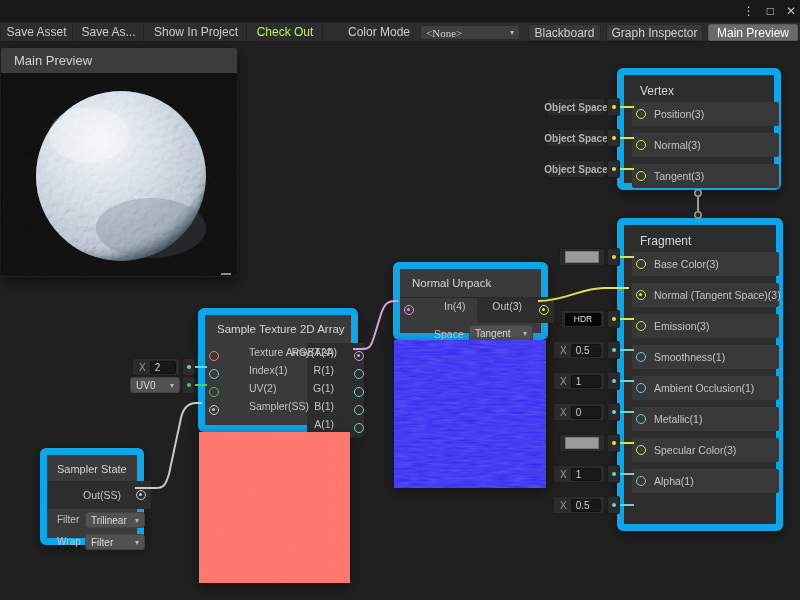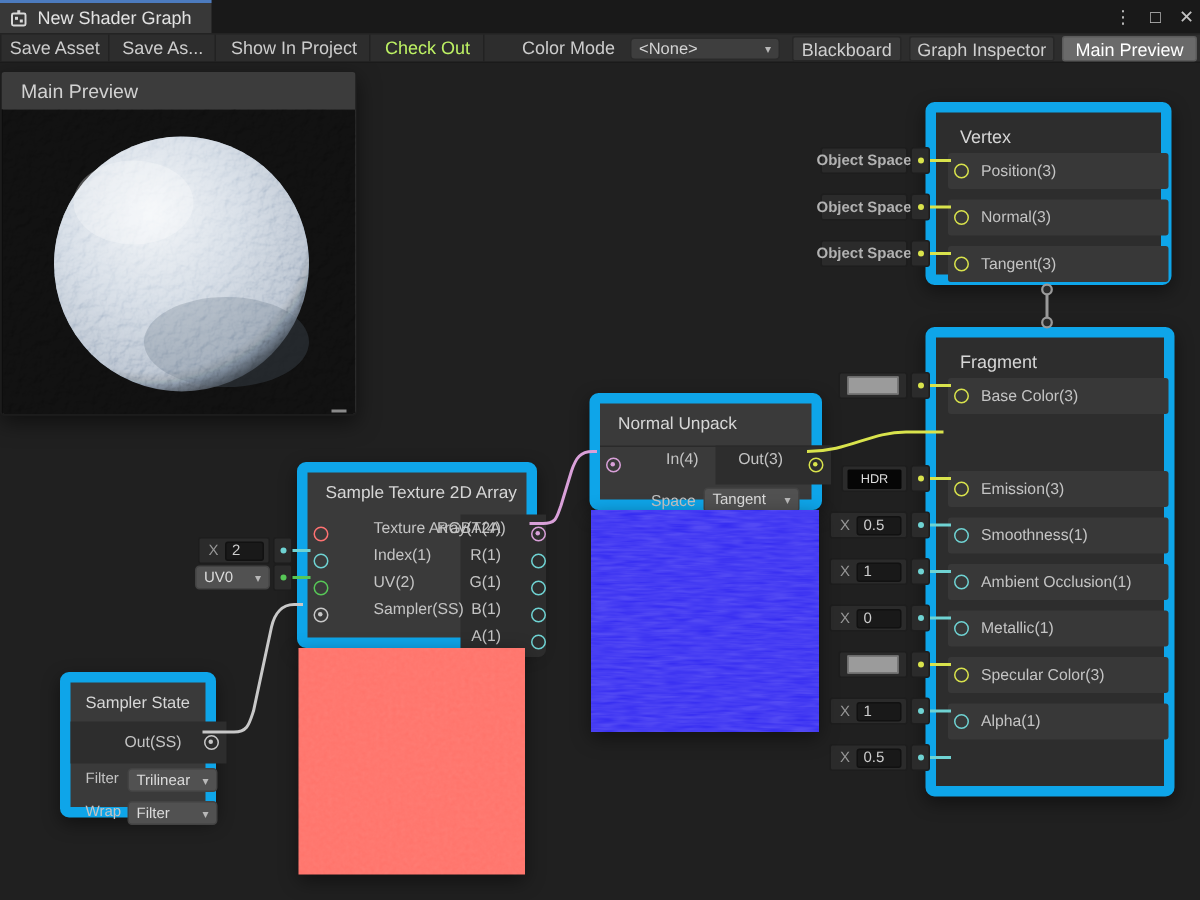--- a/index.html
+++ b/index.html
@@ -22,21 +22,21 @@
   .winbtn{font-size:12px;line-height:22px;cursor:default;}
   
   .toolbar{position:absolute;left:0;top:22px;width:800px;height:20px;background:#2d2d2d;
            border-top:1px solid #232323;border-bottom:1px solid #1a1a1a;z-index:20;font-size:12px;}
   .tbtn{position:absolute;top:0;height:18px;display:flex;align-items:center;justify-content:center;
         color:#cccccc;border-right:1px solid #222222;padding:0 6px;white-space:nowrap;}
   .tbtn.first{border-left:1px solid #222222;}
   .tbtn.disabled{color:#bef264;}
   .tlabel{position:absolute;top:0;height:18px;display:flex;align-items:center;color:#cccccc;white-space:nowrap;}
   .dropdown{position:absolute;top:2px;height:15px;background:#3e3e3e;border:1px solid #2a2a2a;border-radius:3px;
-            display:flex;align-items:center;justify-content:space-between;color:#d4d4d4;padding:0 5px;font-size:11px;}
+            display:flex;align-items:center;justify-content:space-between;color:#d4d4d4;padding:0 5px;font-size:11px;font-family:Liberation Serif, serif;}
   .dd-arrow{font-size:8px;color:#b8b8b8;margin-left:6px;}
   .panelbtn{position:absolute;top:1px;height:17px;background:#383838;border:1px solid #272727;border-radius:2px;
             display:flex;align-items:center;justify-content:center;color:#cfcfcf;white-space:nowrap;font-size:12px;}
   .panelbtn.active{background:#6a6a6a;color:#ffffff;border-color:#5a5a5a;}
   
   .graph{position:absolute;left:0;top:42px;width:800px;height:558px;background:#202020;overflow:hidden;}
   .edges{position:absolute;left:0;top:0;width:800px;height:558px;z-index:5;pointer-events:none;}
   
   .node{position:absolute;background:#2d2d2d;border:7px solid #0ea5e9;border-radius:6px;
         box-shadow:0 4px 12px rgba(0,0,0,.45);z-index:4;}
@@ -104,29 +104,20 @@
       <feColorMatrix type="matrix" values="0 0 0 0 1  0 0 0 0 1  0 0 0 0 1  0.45 0.45 0.45 0 0"></feColorMatrix>
     </filter>
     <filter id="grainBlue" x="0" y="0" width="100%" height="100%">
       <feTurbulence type="fractalNoise" baseFrequency="0.06 0.5" numOctaves="2" seed="5"></feTurbulence>
       <feColorMatrix type="matrix" values="0 0 0 0 0.6  0 0 0 0 0.55  0 0 0 0 1  0.5 0.5 0.5 0 0"></feColorMatrix>
     </filter>
   </defs>
 </svg>
 
 <div class="tabbar">
-  <div class="tab">
-    <svg width="13" height="13" viewBox="0 0 13 13">
-      <rect x="2" y="3" width="9" height="8" rx="1" fill="none" stroke="#d8d8d8" stroke-width="1.3"></rect>
-      <rect x="5.5" y="0.8" width="2" height="2.4" fill="#d8d8d8"></rect>
-      <rect x="4" y="5.2" width="2" height="2" fill="#d8d8d8"></rect>
-      <rect x="7.2" y="7" width="2" height="2" fill="#d8d8d8"></rect>
-    </svg>
-    <span class="tab-title">New Shader Graph</span>
-  </div>
   <div class="winbtns">
     <span class="winbtn">⋮</span>
     <span class="winbtn">□</span>
     <span class="winbtn">✕</span>
   </div>
 </div>
 
 <div class="toolbar">
   <div class="tbtn first" style="left:0;width:73px">Save Asset</div>
   <div class="tbtn" style="left:74px;width:70px">Save As...</div>
@@ -215,20 +206,26 @@
       </span>
     <span class="stub" style="background:var(--vec3)"></span>
   </div>
 
   <div class="node" style="left:617px;top:176px;width:166px;height:313px">
     <div class="ntitle" style="position:absolute;left:16px;top:9px">Fragment</div>
 
     <div class="mrow" style="top:27px">
       <span class="port" style="--c:var(--vec3);left:4px;top:7px"></span>
       <span class="nlabel">Base Color(3)</span>
+    </div>
+    <div class="mrow" style="top:58px">
+      <span class="port" style="--c:var(--vec3);left:4px;top:7px">
+          <span class="dot"></span>
+        </span>
+      <span class="nlabel">Normal (Tangent Space)(3)</span>
     </div>
     <div class="mrow" style="top:89px">
       <span class="port" style="--c:var(--vec3);left:4px;top:7px"></span>
       <span class="nlabel">Emission(3)</span>
     </div>
     <div class="mrow" style="top:120px">
       <span class="port" style="--c:var(--flt);left:4px;top:7px"></span>
       <span class="nlabel">Smoothness(1)</span>
     </div>
     <div class="mrow" style="top:151px">

